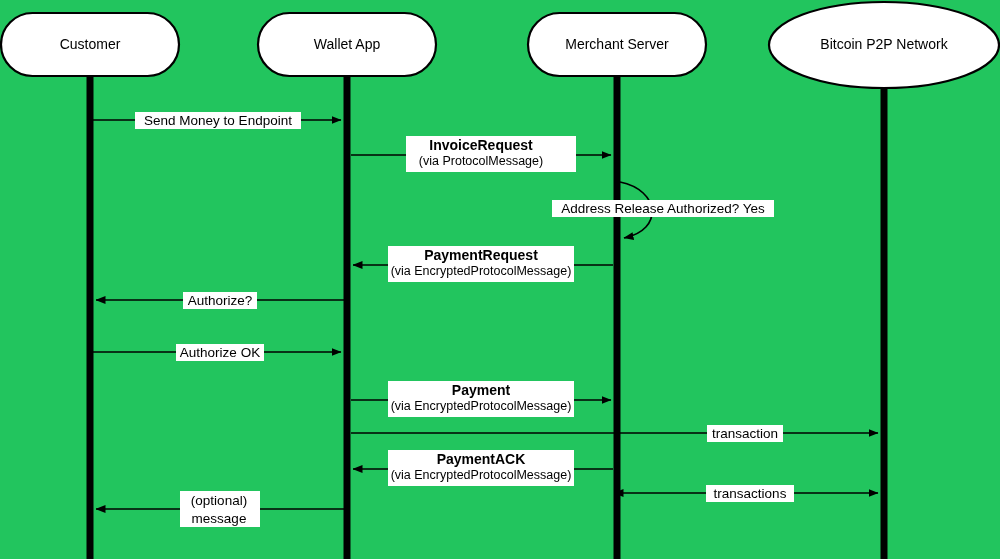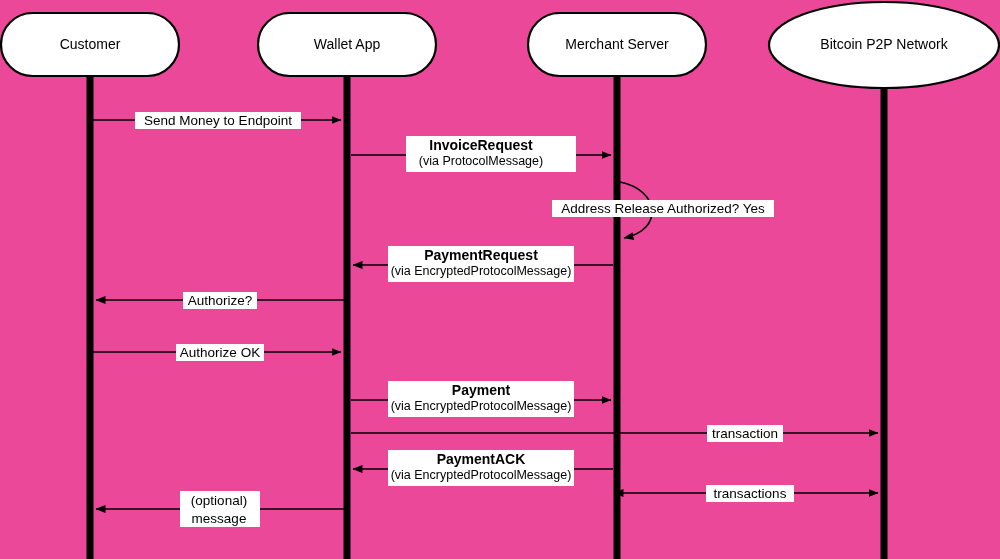--- a/index.html
+++ b/index.html
@@ -4,21 +4,21 @@
 <style>
   html, body {
     margin: 0;
     padding: 0;
     background: #ffffff;
   }
   #diagram-root {
     position: relative;
     width: 1000px;
     height: 559px;
-    background: #ec4899;
+    background: #22c55e;
     font-family: "Liberation Sans", sans-serif;
     overflow: hidden;
   }
   #seq-svg {
     position: absolute;
     top: 0;
     left: 0;
     width: 1000px;
     height: 559px;
   }

